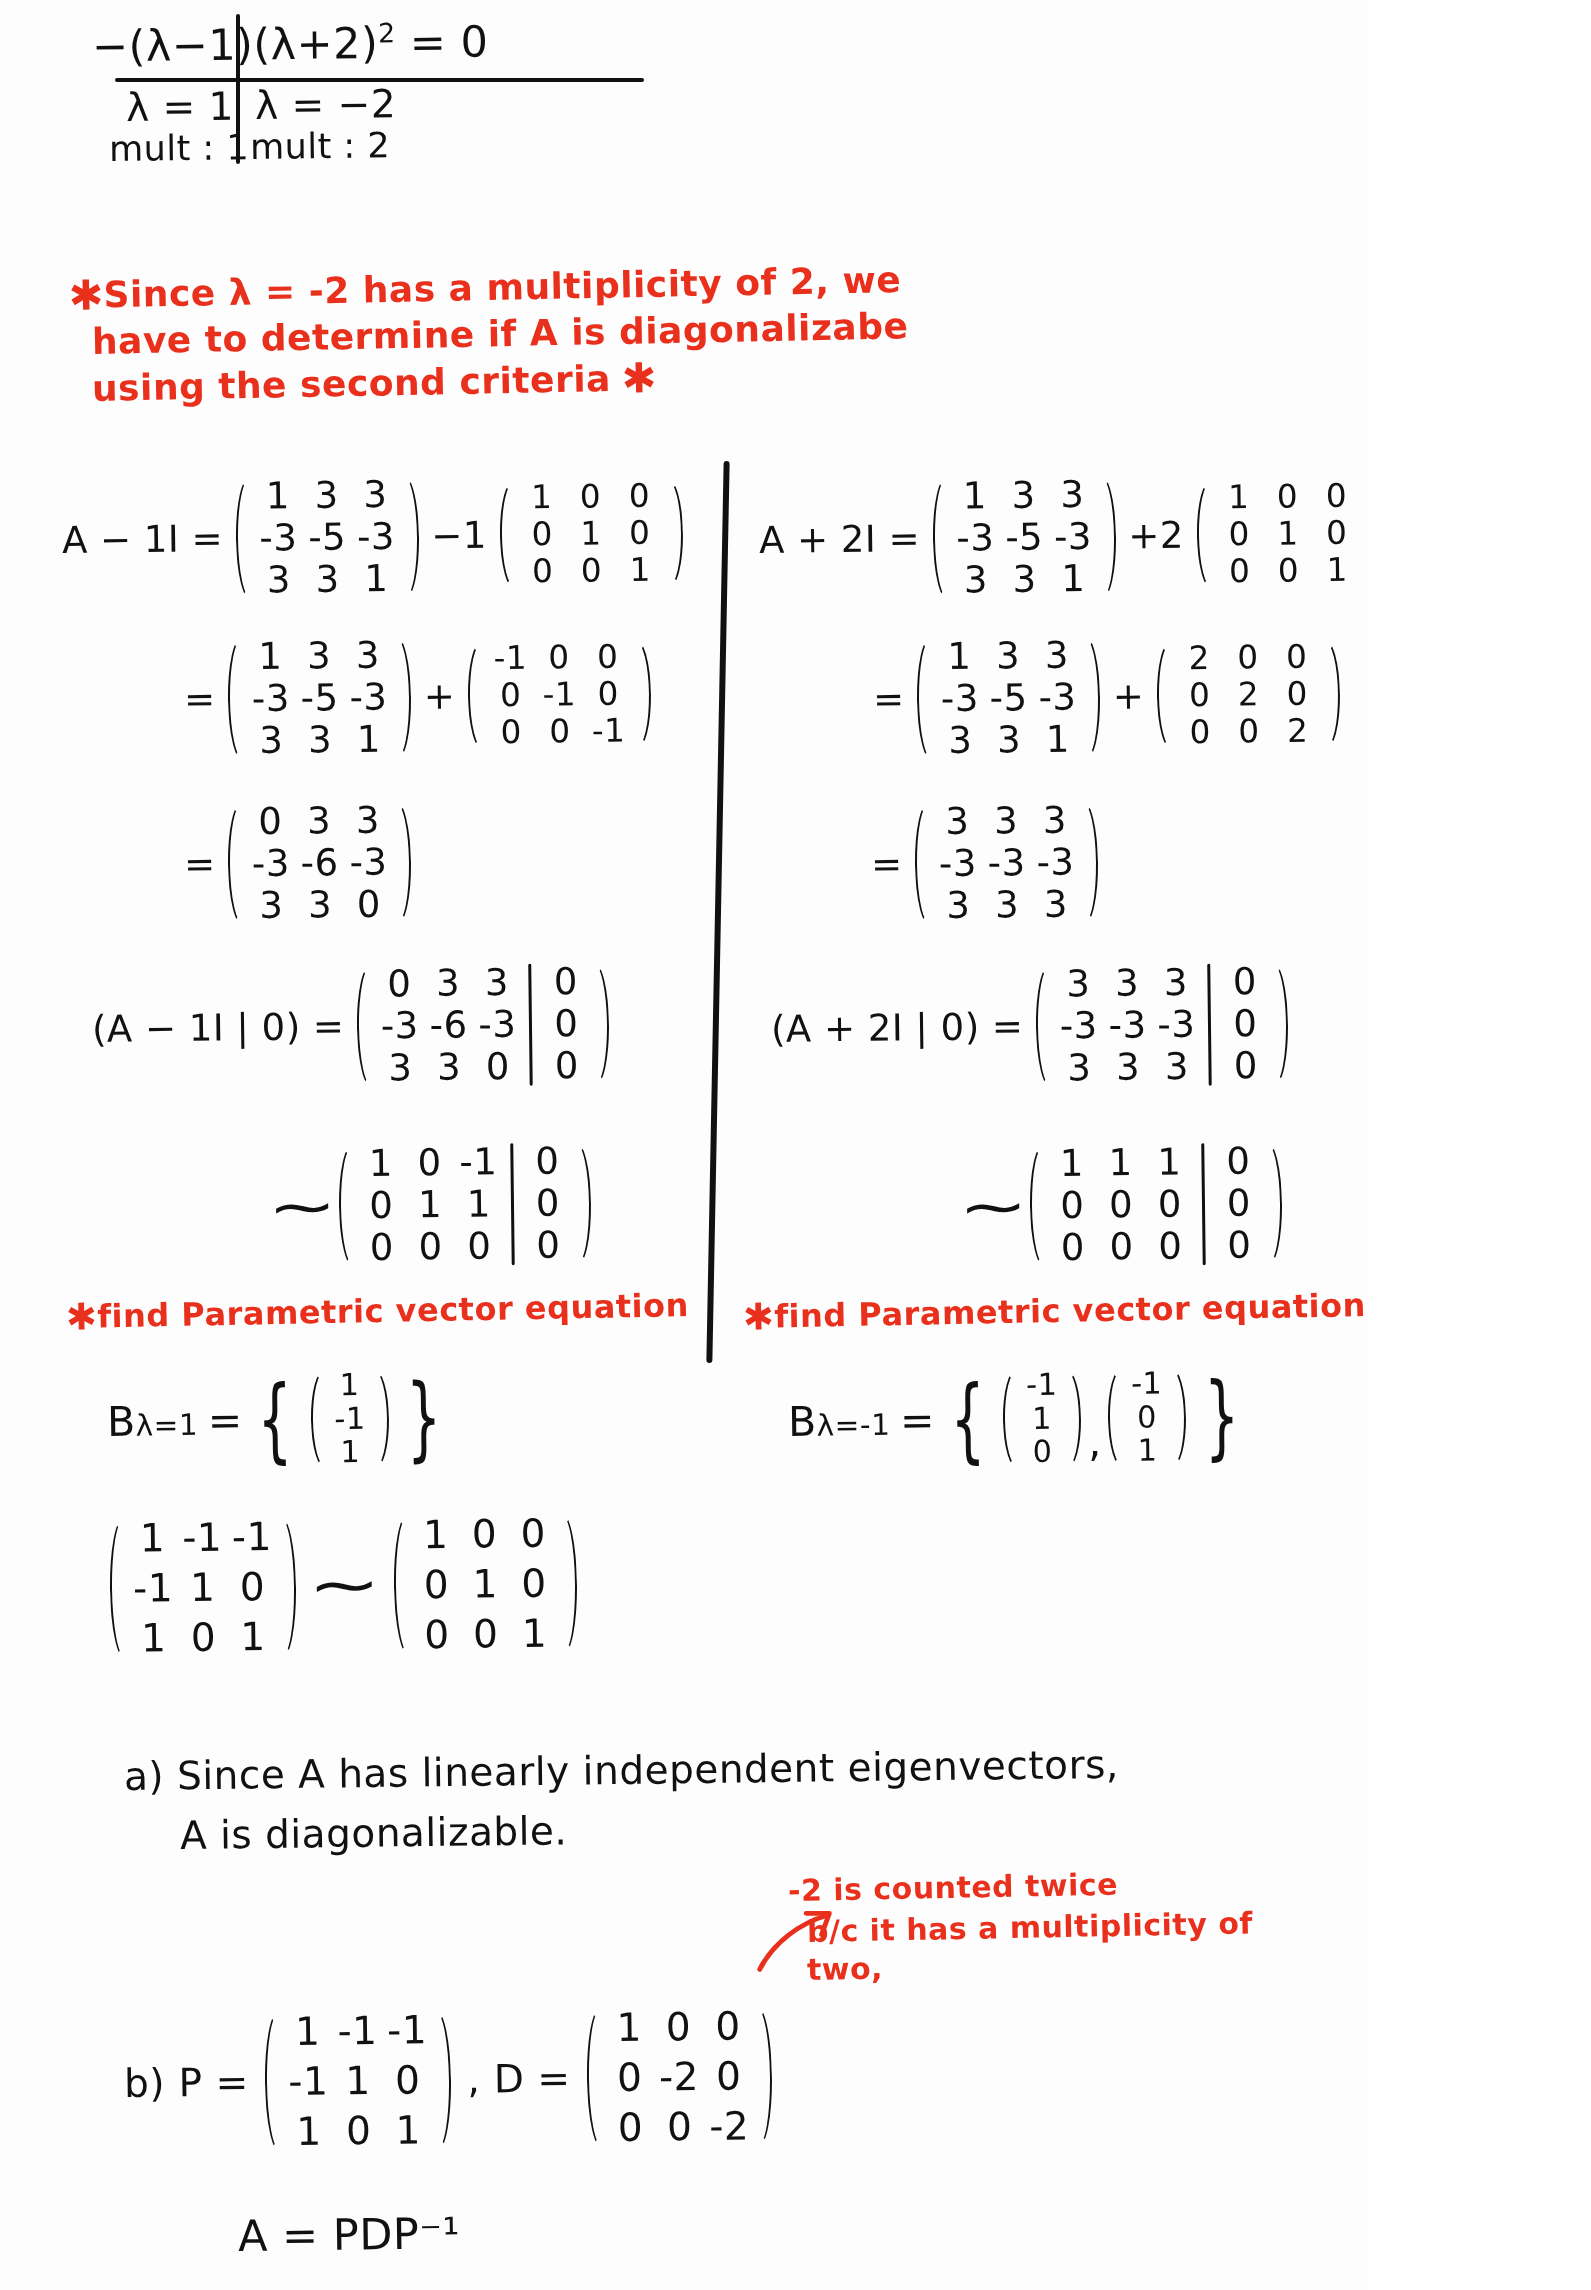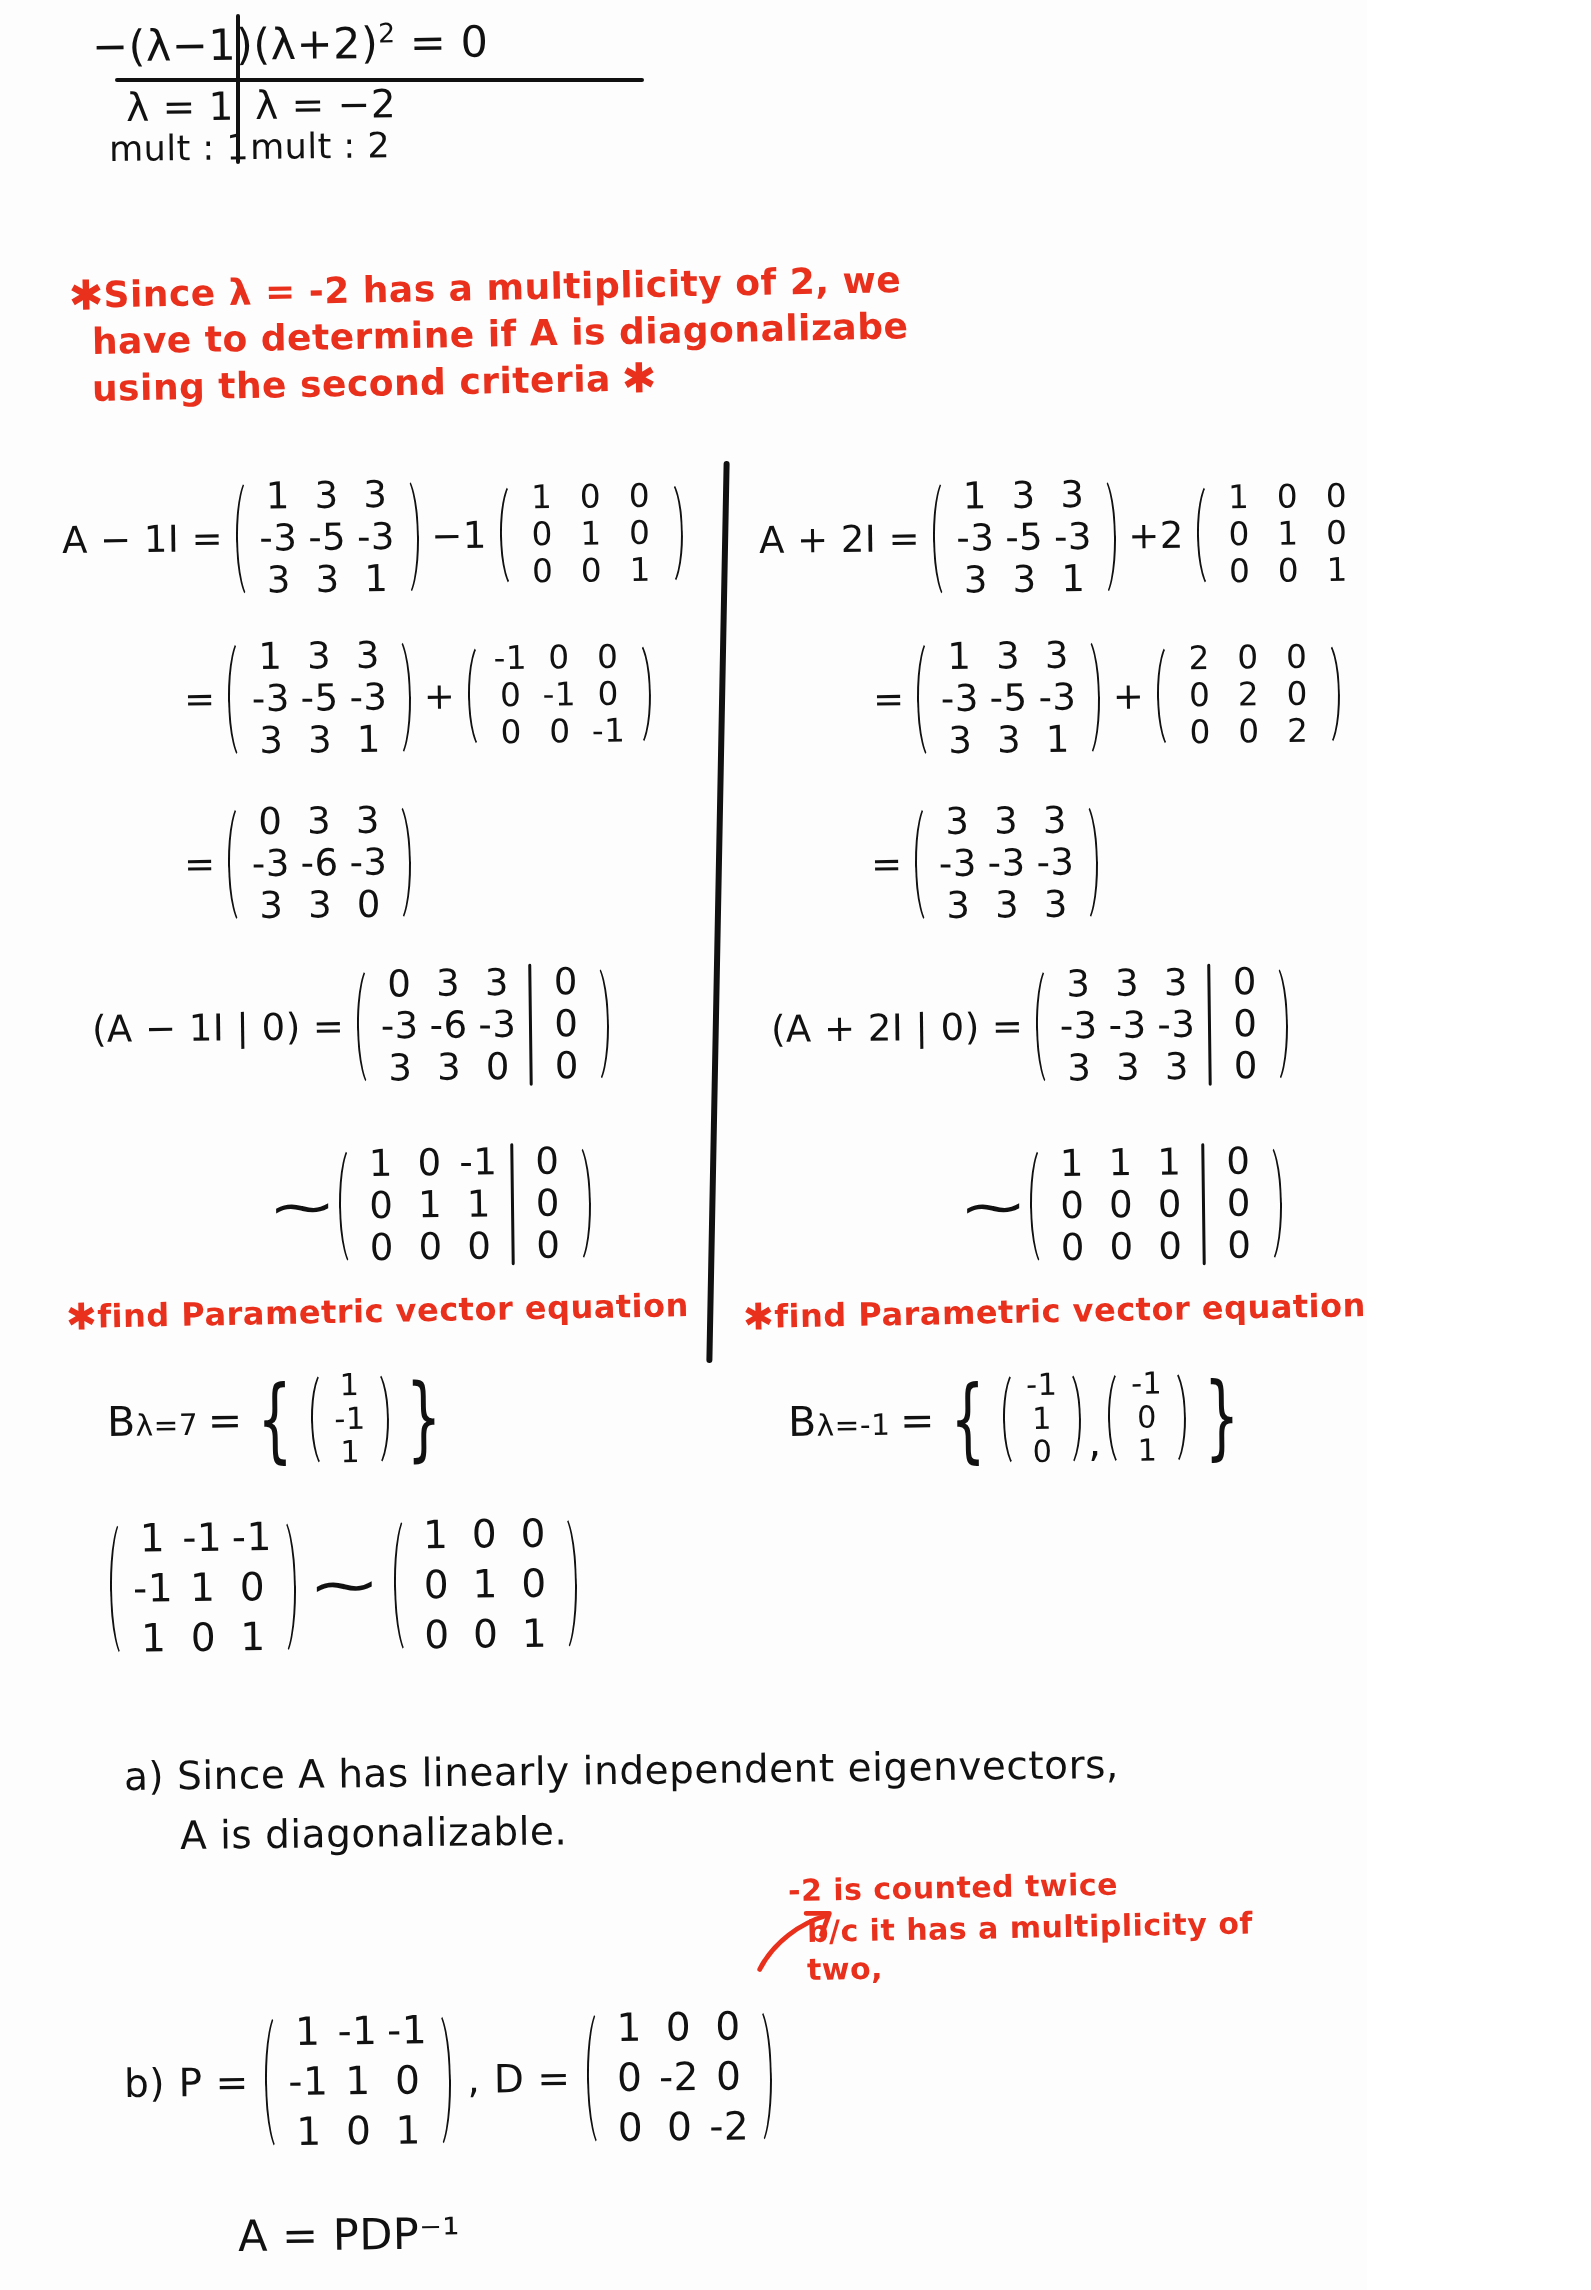--- a/index.html
+++ b/index.html
@@ -318,21 +318,21 @@
       </span>
     </div>
   </div>
 
   <div class="ink red hand-red" style="left:68px; top:1298px; font-size:32px;">
     <span class="star">✱</span><span>find Parametric vector equation</span>
   </div>
 
   <div class="ink hand" style="left:107px; top:1370px; font-size:41px;">
     <div class="eqrow">
-      <span class="lbl"><span>B</span><span style="font-size:0.72em;">λ=7</span></span>
+      <span class="lbl"><span>B</span><span style="font-size:0.72em;">λ=1</span></span>
       <span class="lbl">=</span>
       <span class="brace">{</span>
       <span style="display:inline-flex; align-items:center; gap:5.8px;">
           <span class="mat">
             <span class="paren left thin"></span>
             <span class="mgrid" style="grid-template-columns: auto; font-size: 0.74em; gap: 1px 0px;">
               <span style="min-width: 23px;">1</span>
               <span style="min-width: 23px;">-1</span>
               <span style="min-width: 23px;">1</span>
             </span>

